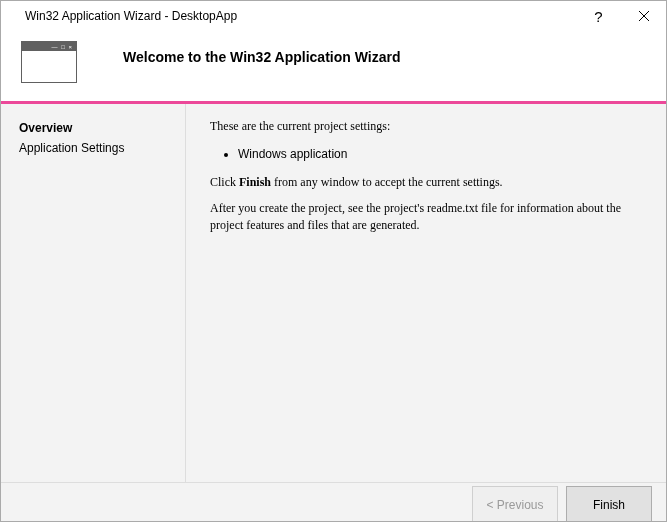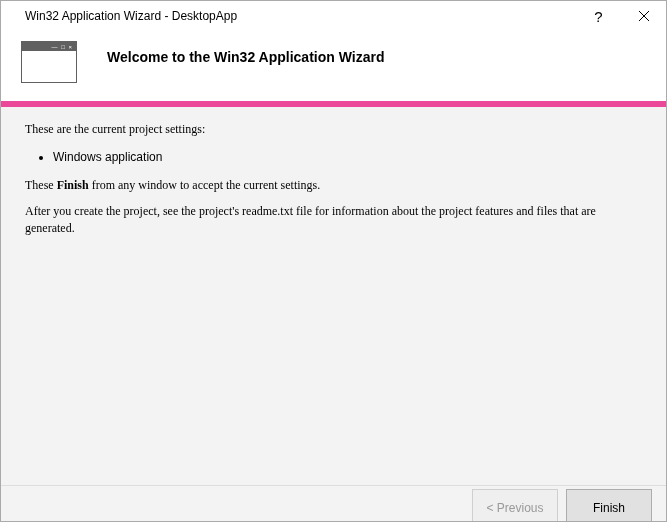--- a/index.html
+++ b/index.html
@@ -45,22 +45,23 @@
     .titlebar-btn.help {
       font-size: 15px;
     }
     .titlebar-btn.close svg {
       width: 10px;
       height: 10px;
     }
     .header {
       display: flex;
       padding: 10px 20px 18px 20px;
-      border-bottom: 6px solid #ec4899;
-      background: #ffffff;
+      border-bottom: 3px solid #ec4899;
+      background: #ffffff;
+      gap: 16px;
     }
     .header-icon {
       width: 56px;
       height: 42px;
       border: 1px solid #606060;
       margin-right: 30px;
       position: relative;
       background: #ffffff;
     }
     .header-icon-bar {
@@ -183,27 +184,31 @@
   <div class="header-icon">
     <div class="header-icon-bar"></div>
     <div class="header-icon-dots">— □ ×</div>
   </div>
   <div class="header-text">
     <div class="header-title">Welcome to the Win32 Application Wizard</div>
   </div>
 </div>
 
 <div class="body">
+  <div class="sidebar">
+    <div class="sidebar-item active">Overview</div>
+    <div class="sidebar-item">Application Settings</div>
+  </div>
   <div class="content">
     <p class="intro-line">These are the current project settings:</p>
     <ul>
       <li>Windows application</li>
     </ul>
     <p>
-      <span>These </span><span class="bold">Finish</span><span> from any window to accept the current settings.</span>
+      <span>Click </span><span class="bold">Finish</span><span> from any window to accept the current settings.</span>
     </p>
     <p>After you create the project, see the project's readme.txt file for information about the project features and files that are generated.</p>
   </div>
 </div>
 
 <div class="footer">
   <button class="btn" disabled="">&lt; Previous</button>
   <button class="btn">Finish</button>
 </div>
 

